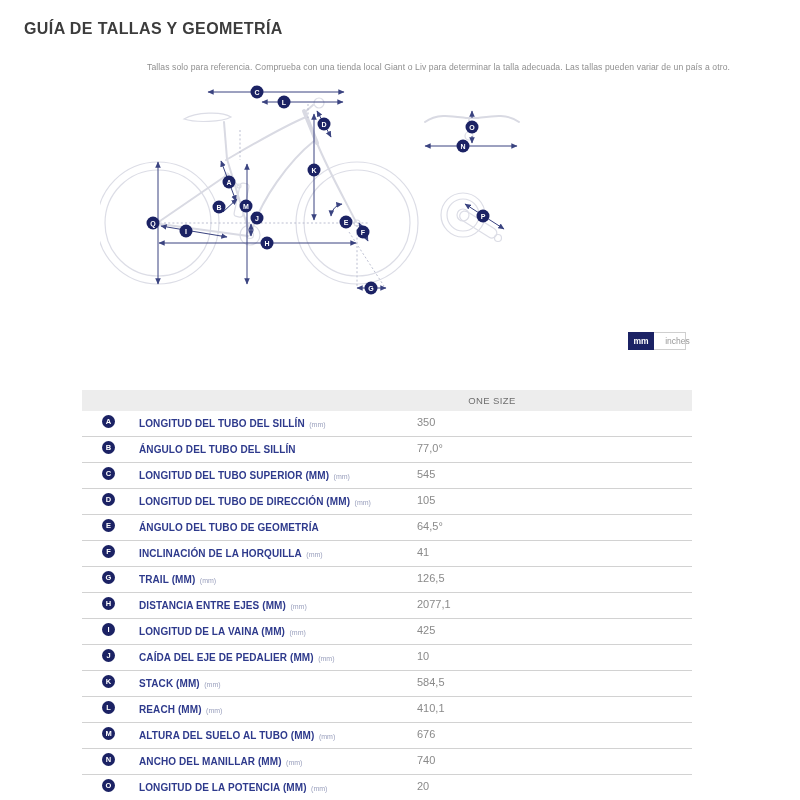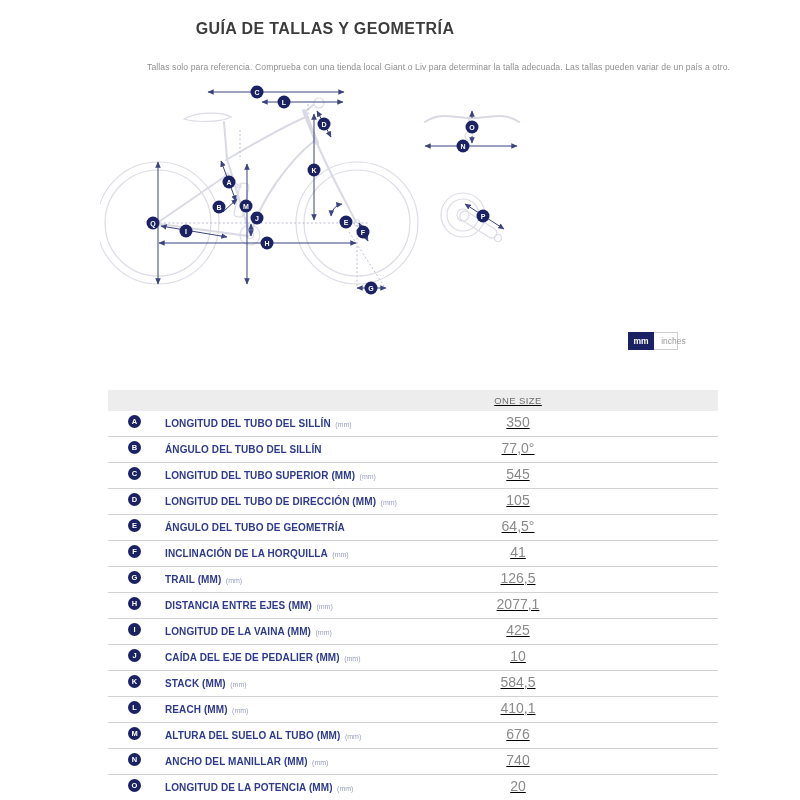--- a/index.html
+++ b/index.html
@@ -1,22 +1,22 @@
 <!DOCTYPE html>
 <html><head>
 <meta charset="utf-8">
 <style>
   * { box-sizing: border-box; margin: 0; padding: 0; }
   html, body { width: 800px; height: 800px; background: #ffffff; }
   body { font-family: "Liberation Sans", sans-serif; position: relative; overflow: hidden; }
 
   .page-title {
     position: absolute; top: 20px; left: 0; width: 650px;
-    text-align: center; font-size: 16px; font-weight: 700;
-    color: #3c3c3c; letter-spacing: 0.4px;
+    text-align: left; font-size: 16px; font-weight: 700;
+    color: #3c3c3c; letter-spacing: 0.4px; padding-left: 24px;
   }
   .page-subtitle {
     position: absolute; top: 62px; left: 70px; width: 660px;
     text-align: right; font-size: 8.6px; color: #8f8f8f; letter-spacing: 0.1px;
   }
 
   .diagram-wrap { position: absolute; top: 80px; left: 100px; width: 520px; height: 235px; }
   .frame       { stroke: #d9dae3; stroke-width: 2; fill: none; stroke-linecap: round; stroke-linejoin: round; }
   .frame-thin  { stroke: #dcdde6; stroke-width: 1.2; fill: none; }
   .frame-thick { stroke: #d9dae3; stroke-width: 4; fill: none; stroke-linecap: round; }
@@ -24,40 +24,40 @@
   .meas-dash   { stroke: #b4b8cc; stroke-width: 0.9; fill: none; stroke-dasharray: 2,2.2; }
   .badge-circle { fill: #1b2264; }
   .badge-letter { fill: #ffffff; font-size: 7px; font-weight: 700; text-anchor: middle; font-family: "Liberation Sans", sans-serif; }
 
   .unit-toggle { position: absolute; top: 332px; left: 628px; display: flex; }
   .unit-toggle button {
     height: 18px; display: flex; align-items: center; justify-content: center;
     font-family: "Liberation Sans", sans-serif; font-size: 8.5px; cursor: pointer;
   }
   .toggle-mm { width: 26px; background: #1b2264; color: #ffffff; border: 1px solid #1b2264; font-weight: 700; }
-  .toggle-inches { width: 24px; background: #ffffff; color: #9a9a9a; border: 1px solid #cfcfcf; border-left: none; padding-left: 16px; }
-
-  .table-wrap { position: absolute; top: 390px; left: 108px; width: 610px; text-decoration: underline; }
+  .toggle-inches { width: 32px; background: #ffffff; color: #9a9a9a; border: 1px solid #cfcfcf; border-left: none; padding-left: 16px; }
+
+  .table-wrap { position: absolute; top: 390px; left: 82px; width: 610px; }
   table.geom { width: 610px; border-collapse: collapse; table-layout: fixed; }
   table.geom col.c1 { width: 335px; }
   table.geom col.c2 { width: 150px; }
   table.geom col.c3 { width: 125px; }
   thead tr { background: #ededed; }
   thead th { height: 21px; font-size: 9.5px; font-weight: 400; color: #6e6e6e; letter-spacing: 0.4px; text-align: center; }
   tbody td { border-bottom: 1px solid #d2d2d2; vertical-align: top; padding: 4px 0 3px 0; }
   td.label-cell { padding-left: 20px; }
   .row-badge {
     display: inline-block; width: 13px; height: 13px; border-radius: 50%;
     background: #1b2264; color: #fff; font-size: 7.5px; font-weight: 700;
     text-align: center; line-height: 13px; margin-right: 24px; vertical-align: top;
   }
   .row-label-wrap { display: inline-block; max-width: 232px; line-height: 13px; vertical-align: top; }
   .row-label { font-size: 10px; font-weight: 700; color: #2e3a8c; letter-spacing: 0.1px; text-align: center; }
   .row-unit  { font-size: 7px; font-weight: 400; color: #9aa0bd; }
-  td.value-cell { text-align: center; font-size: 14px; color: #8a8a8a; line-height: 14px; }
+  td.value-cell { text-align: left; font-size: 11px; color: #8a8a8a; line-height: 14px; }
 </style>
 </head>
 <body>
 
 <h1 class="page-title">GUÍA DE TALLAS Y GEOMETRÍA</h1>
 <p class="page-subtitle">Tallas solo para referencia. Comprueba con una tienda local Giant o Liv para determinar la talla adecuada. Las tallas pueden variar de un país a otro.</p>
 
 <div class="diagram-wrap">
   <svg width="520" height="235" viewBox="0 0 520 235">
     <defs>

